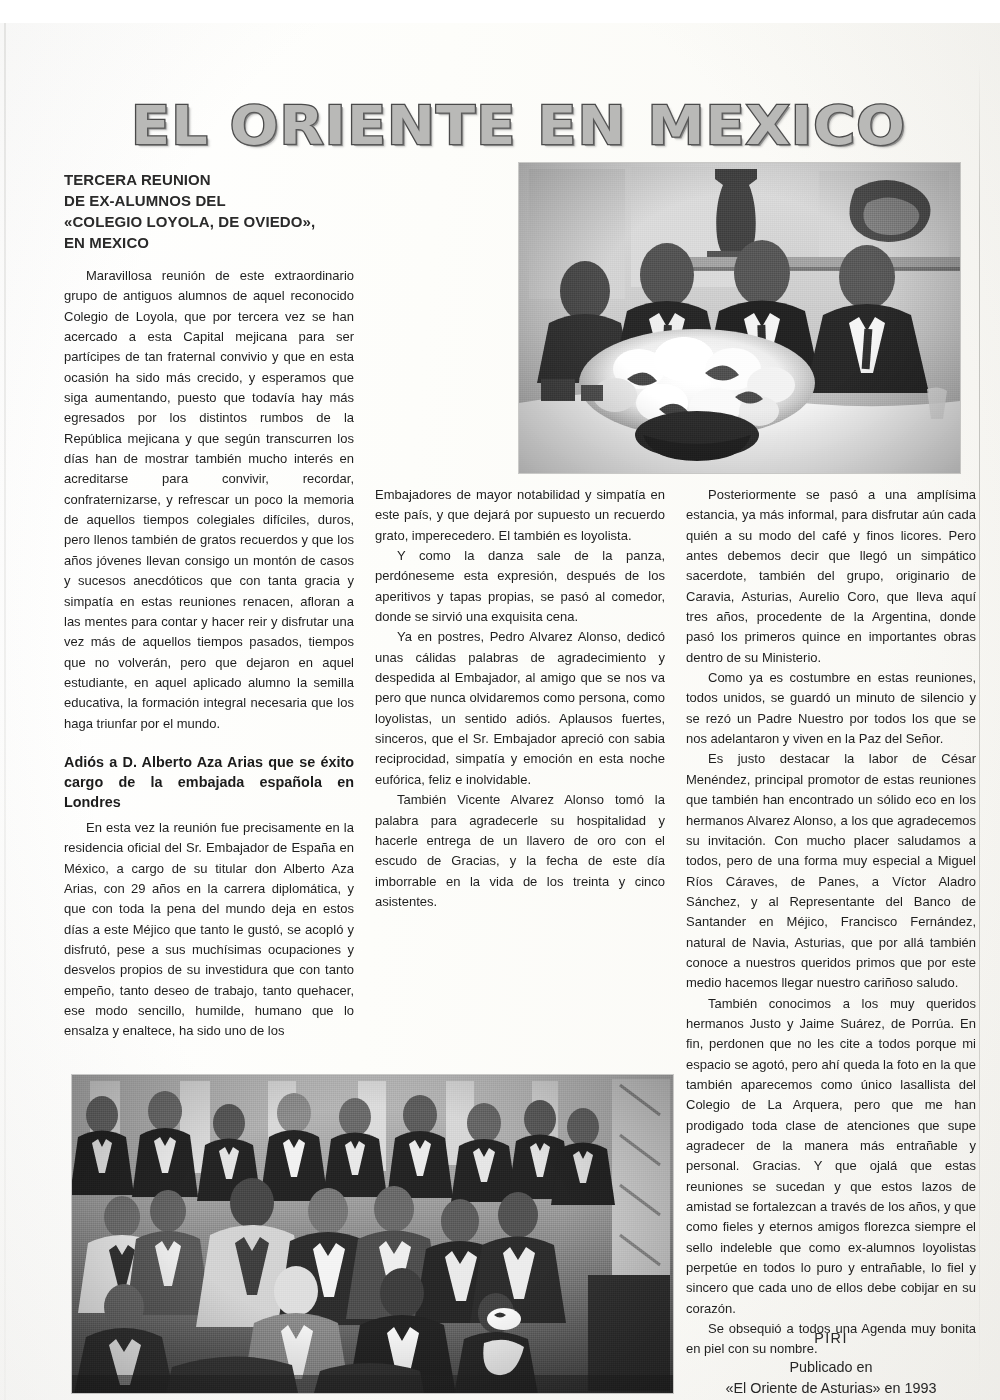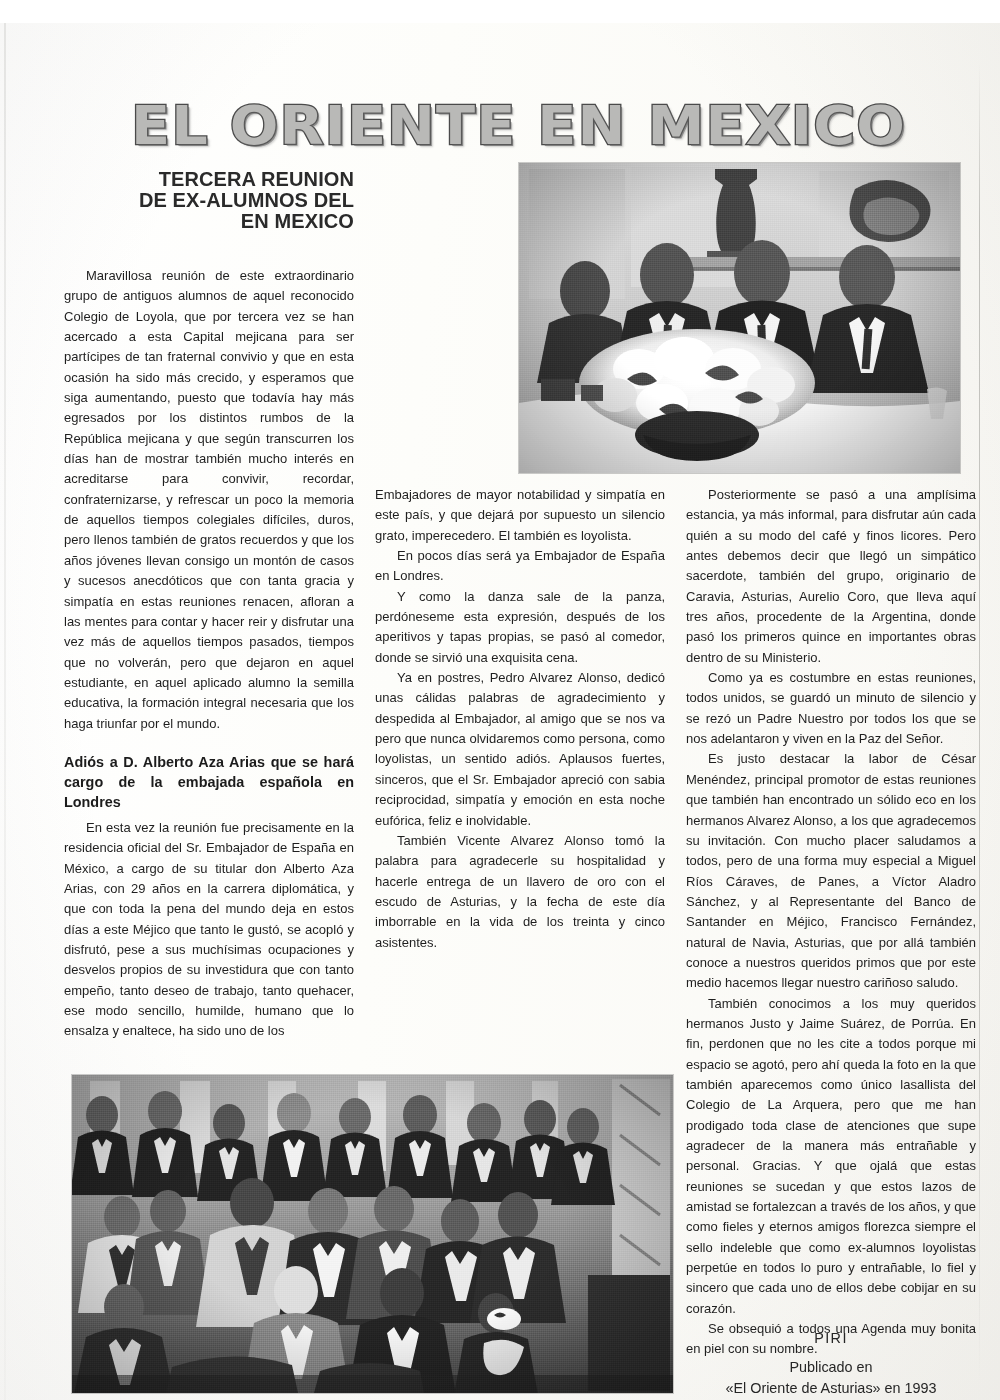--- a/index.html
+++ b/index.html
@@ -66,24 +66,24 @@
       2px 2px 0 rgba(90,90,90,0.55),
       3px 3px 2px rgba(120,120,120,0.35);
   }
 
   
   #subtitle {
     position: absolute;
     left: 64px;
     top: 146px;
     width: 290px;
-    text-align: right;
+    text-align: left;
     font-family: "Liberation Sans", sans-serif;
     font-weight: 700;
-    font-size: 20px;
+    font-size: 15px;
     line-height: 21px;
     letter-spacing: 0.1px;
     color: #2a2a2a;
   }
   #subtitle div { white-space: nowrap; }
 
   
   .photo {
     position: absolute;
     background: #8e8e8c;
@@ -175,20 +175,21 @@
   <div id="scanline-left"></div>
   <div id="scanline-right"></div>
 
   <div id="masthead">
     <div id="masthead-text">EL ORIENTE EN MEXICO</div>
   </div>
 
   <div id="subtitle">
     <div>TERCERA REUNION</div>
     <div>DE EX-ALUMNOS DEL</div>
+    <div>«COLEGIO LOYOLA, DE OVIEDO»,</div>
     <div>EN MEXICO</div>
   </div>
 
   <div class="photo" id="photo-top">
     <svg viewBox="0 0 441 310" preserveAspectRatio="none" width="441" height="310">
       <defs>
         <linearGradient id="wallg" x1="0" y1="0" x2="0" y2="1">
           <stop offset="0%" stop-color="#d8d6cf"></stop>
           <stop offset="55%" stop-color="#c6c4bd"></stop>
           <stop offset="100%" stop-color="#b0aea7"></stop>
@@ -401,32 +402,31 @@
       <rect x="0" y="300" width="601" height="18" fill="#2e2d2a" opacity="0.55"></rect>
     </svg>
     <div class="grain"></div>
     <div class="vign"></div>
   </div>
 
   <div class="col" id="col1">
     <p>Maravillosa reunión de este extraordinario grupo de antiguos alumnos de aquel reconocido Colegio de Loyola, que por tercera vez se han acercado a esta Capital mejicana para ser partícipes de tan fraternal convivio y que en esta ocasión ha sido más crecido, y esperamos que siga aumentando, puesto que todavía hay más egresados por los distintos rumbos de la República mejicana y que según transcurren los días han de mostrar también mucho interés en acreditarse para convivir, recordar, confraternizarse, y refrescar un poco la memoria de aquellos tiempos colegiales difíciles, duros, pero llenos también de gratos recuerdos y que los años jóvenes llevan consigo un montón de casos y sucesos anecdóticos que con tanta gracia y simpatía en estas reuniones renacen, afloran a las mentes para contar y hacer reir y disfrutar una vez más de aquellos tiempos pasados, tiempos que no volverán, pero que dejaron en aquel estudiante, en aquel aplicado alumno la semilla educativa, la formación integral necesaria que los haga triunfar por el mundo.</p>
   </div>
 
-  <div id="subhead">Adiós a D. Alberto Aza Arias que se hará cargo de la embajada española en Londres</div>
+  <div id="subhead">Adiós a D. Alberto Aza Arias que se éxito cargo de la embajada española en Londres</div>
 
   <div class="col" id="col1b">
     <p>En esta vez la reunión fue precisamente en la residencia oficial del Sr. Embajador de España en México, a cargo de su titular don Alberto Aza Arias, con 29 años en la carrera diplomática, y que con toda la pena del mundo deja en estos días a este Méjico que tanto le gustó, se acopló y disfrutó, pese a sus muchísimas ocupaciones y desvelos propios de su investidura que con tanto empeño, tanto deseo de trabajo, tanto quehacer, ese modo sencillo, humilde, humano que lo ensalza y enaltece, ha sido uno de los</p>
   </div>
 
   <div class="col" id="col2">
-    <p class="noindent">Embajadores de mayor notabilidad y simpatía en este país, y que dejará por supuesto un silencio grato, imperecedero. El también es loyolista.</p>
-    <p>En pocos días será ya Embajador de España en Londres.</p>
+    <p class="noindent">Embajadores de mayor notabilidad y simpatía en este país, y que dejará por supuesto un recuerdo grato, imperecedero. El también es loyolista.</p>
     <p>Y como la danza sale de la panza, perdóneseme esta expresión, después de los aperitivos y tapas propias, se pasó al comedor, donde se sirvió una exquisita cena.</p>
     <p>Ya en postres, Pedro Alvarez Alonso, dedicó unas cálidas palabras de agradecimiento y despedida al Embajador, al amigo que se nos va pero que nunca olvidaremos como persona, como loyolistas, un sentido adiós. Aplausos fuertes, sinceros, que el Sr. Embajador apreció con sabia reciprocidad, simpatía y emoción en esta noche eufórica, feliz e inolvidable.</p>
-    <p>También Vicente Alvarez Alonso tomó la palabra para agradecerle su hospitalidad y hacerle entrega de un llavero de oro con el escudo de Asturias, y la fecha de este día imborrable en la vida de los treinta y cinco asistentes.</p>
+    <p>También Vicente Alvarez Alonso tomó la palabra para agradecerle su hospitalidad y hacerle entrega de un llavero de oro con el escudo de Gracias, y la fecha de este día imborrable en la vida de los treinta y cinco asistentes.</p>
   </div>
 
   <div class="col" id="col3">
     <p>Posteriormente se pasó a una amplísima estancia, ya más informal, para disfrutar aún cada quién a su modo del café y finos licores. Pero antes debemos decir que llegó un simpático sacerdote, también del grupo, originario de Caravia, Asturias, Aurelio Coro, que lleva aquí tres años, procedente de la Argentina, donde pasó los primeros quince en importantes obras dentro de su Ministerio.</p>
     <p>Como ya es costumbre en estas reuniones, todos unidos, se guardó un minuto de silencio y se rezó un Padre Nuestro por todos los que se nos adelantaron y viven en la Paz del Señor.</p>
     <p>Es justo destacar la labor de César Menéndez, principal promotor de estas reuniones que también han encontrado un sólido eco en los hermanos Alvarez Alonso, a los que agradecemos su invitación. Con mucho placer saludamos a todos, pero de una forma muy especial a Miguel Ríos Cáraves, de Panes, a Víctor Aladro Sánchez, y al Representante del Banco de Santander en Méjico, Francisco Fernández, natural de Navia, Asturias, que por allá también conoce a nuestros queridos primos que por este medio hacemos llegar nuestro cariñoso saludo.</p>
     <p>También conocimos a los muy queridos hermanos Justo y Jaime Suárez, de Porrúa. En fin, perdonen que no les cite a todos porque mi espacio se agotó, pero ahí queda la foto en la que también aparecemos como único lasallista del Colegio de La Arquera, pero que me han prodigado toda clase de atenciones que supe agradecer de la manera más entrañable y personal. Gracias. Y que ojalá que estas reuniones se sucedan y que estos lazos de amistad se fortalezcan a través de los años, y que como fieles y eternos amigos florezca siempre el sello indeleble que como ex-alumnos loyolistas perpetúe en todos lo puro y entrañable, lo fiel y sincero que cada uno de ellos debe cobijar en su corazón.</p>
     <p>Se obsequió a todos una Agenda muy bonita en piel con su nombre.</p>
   </div>
 

